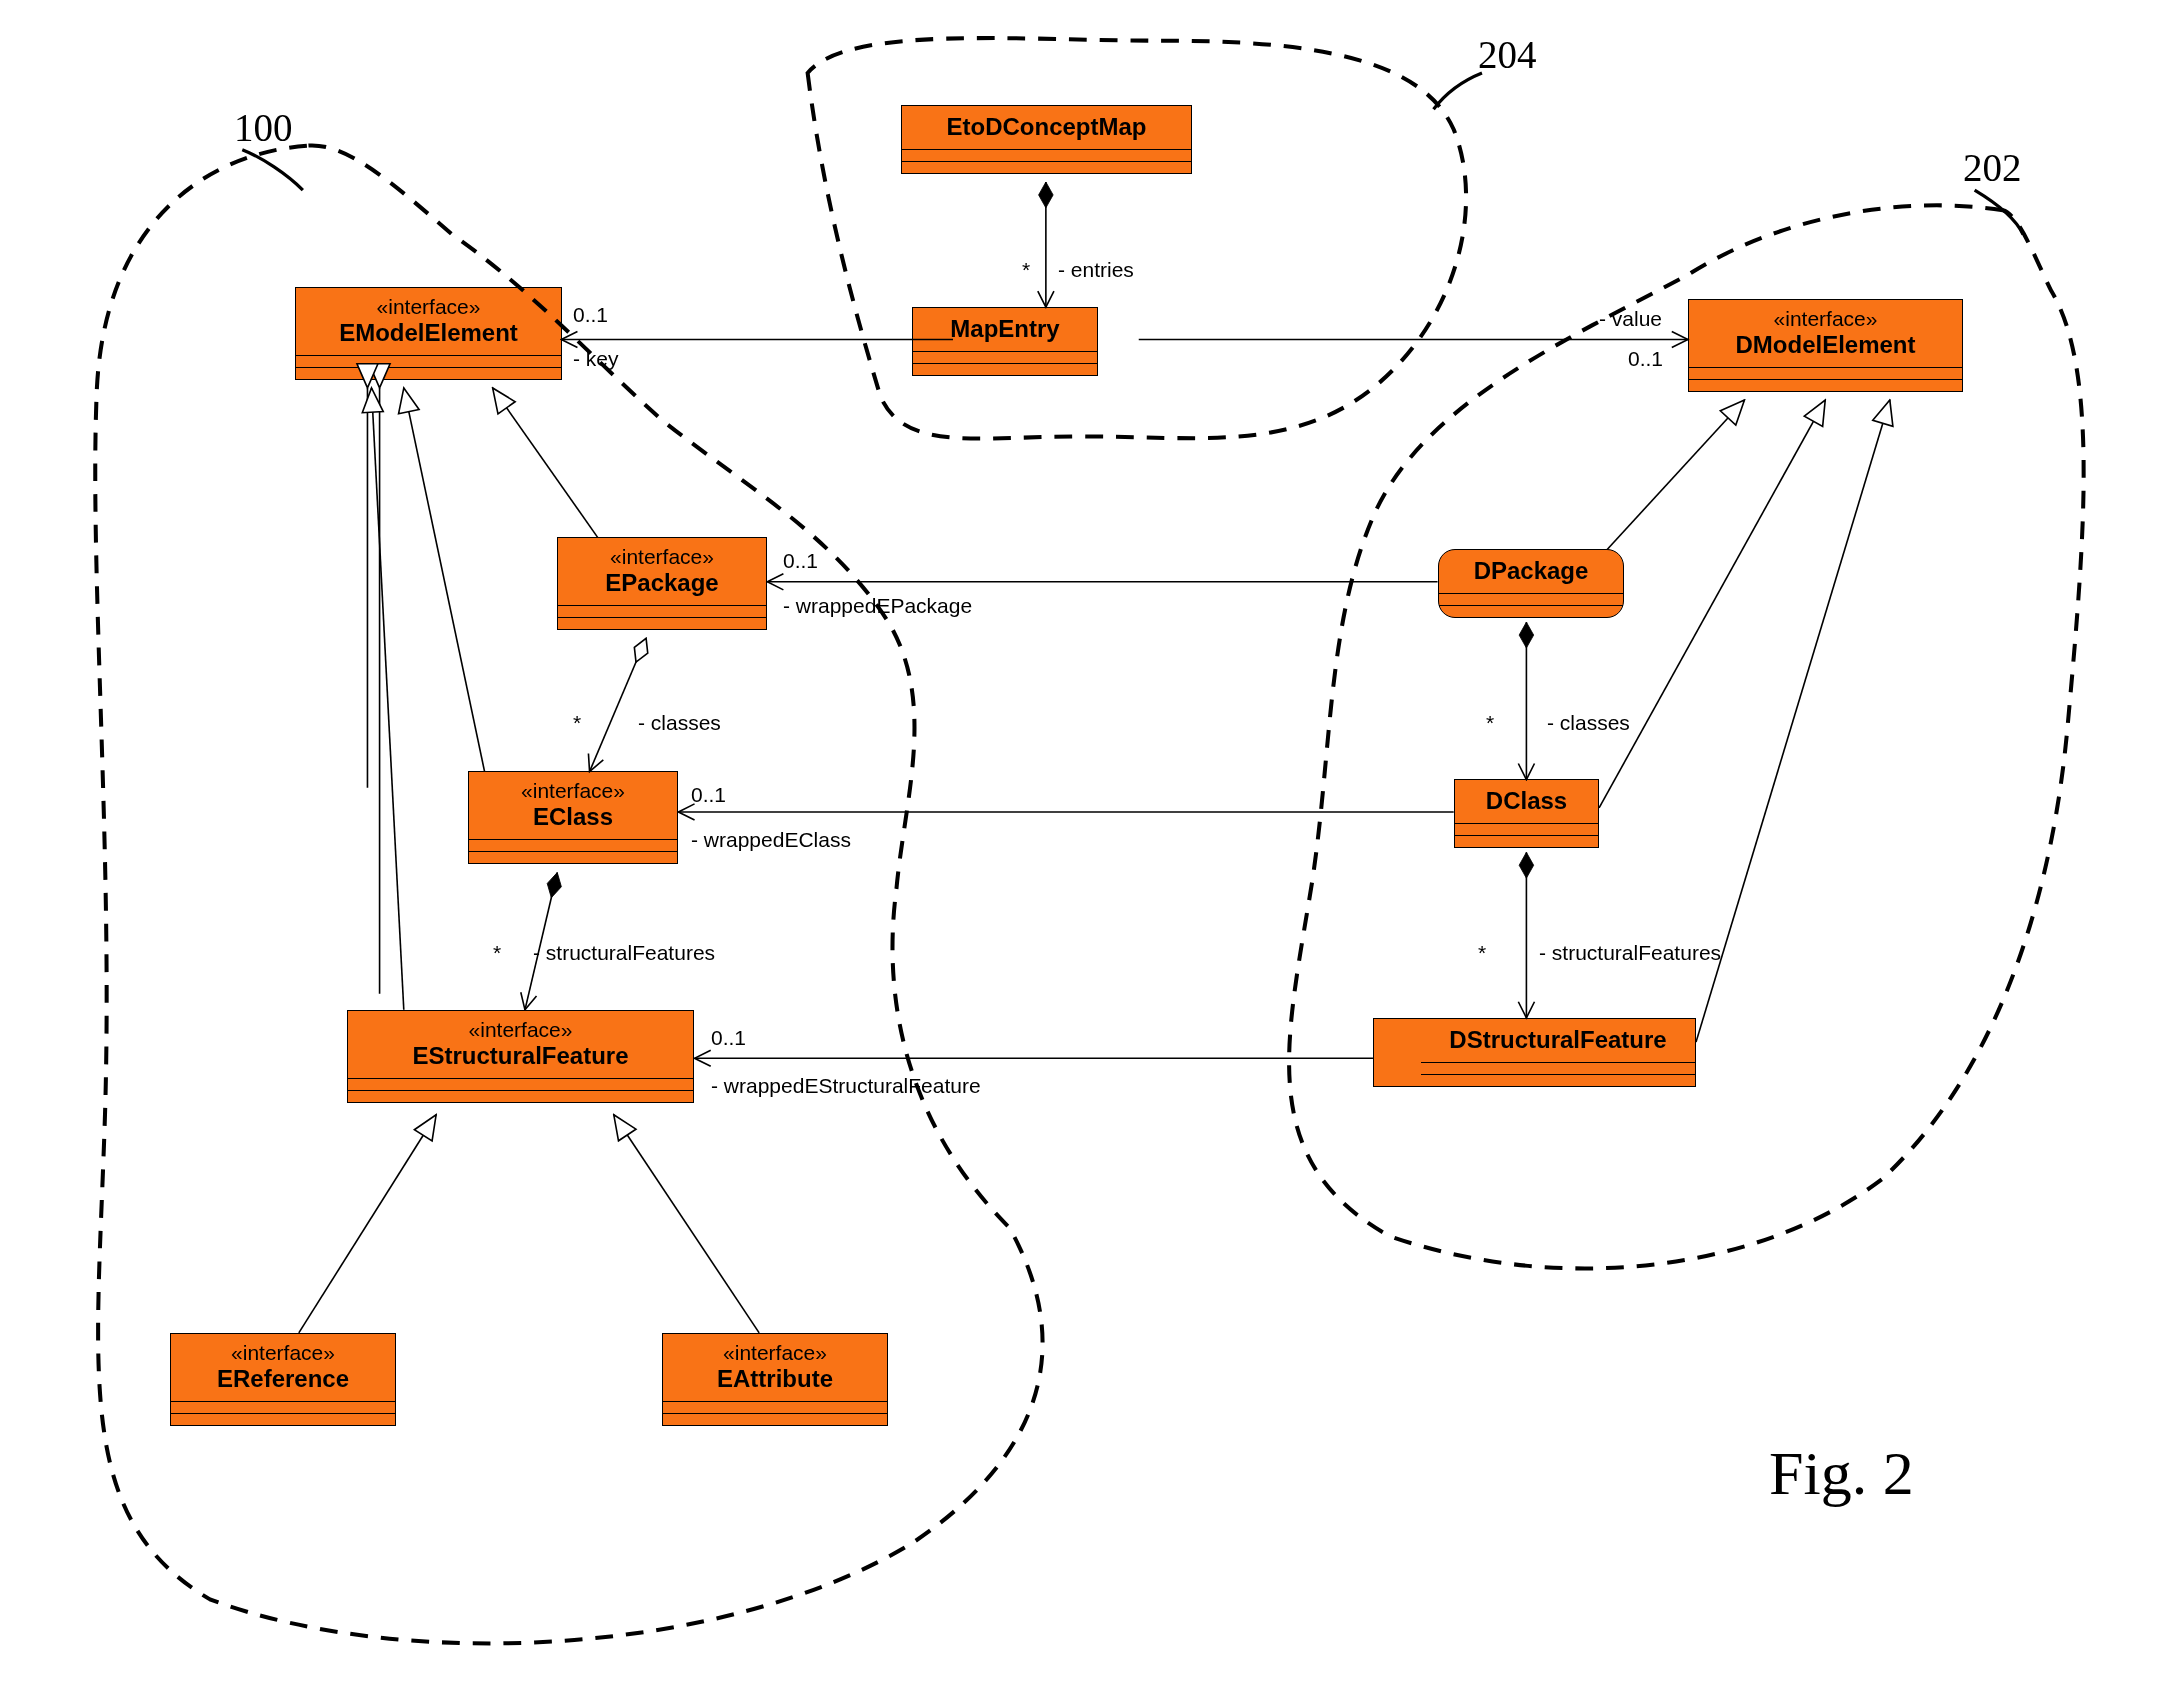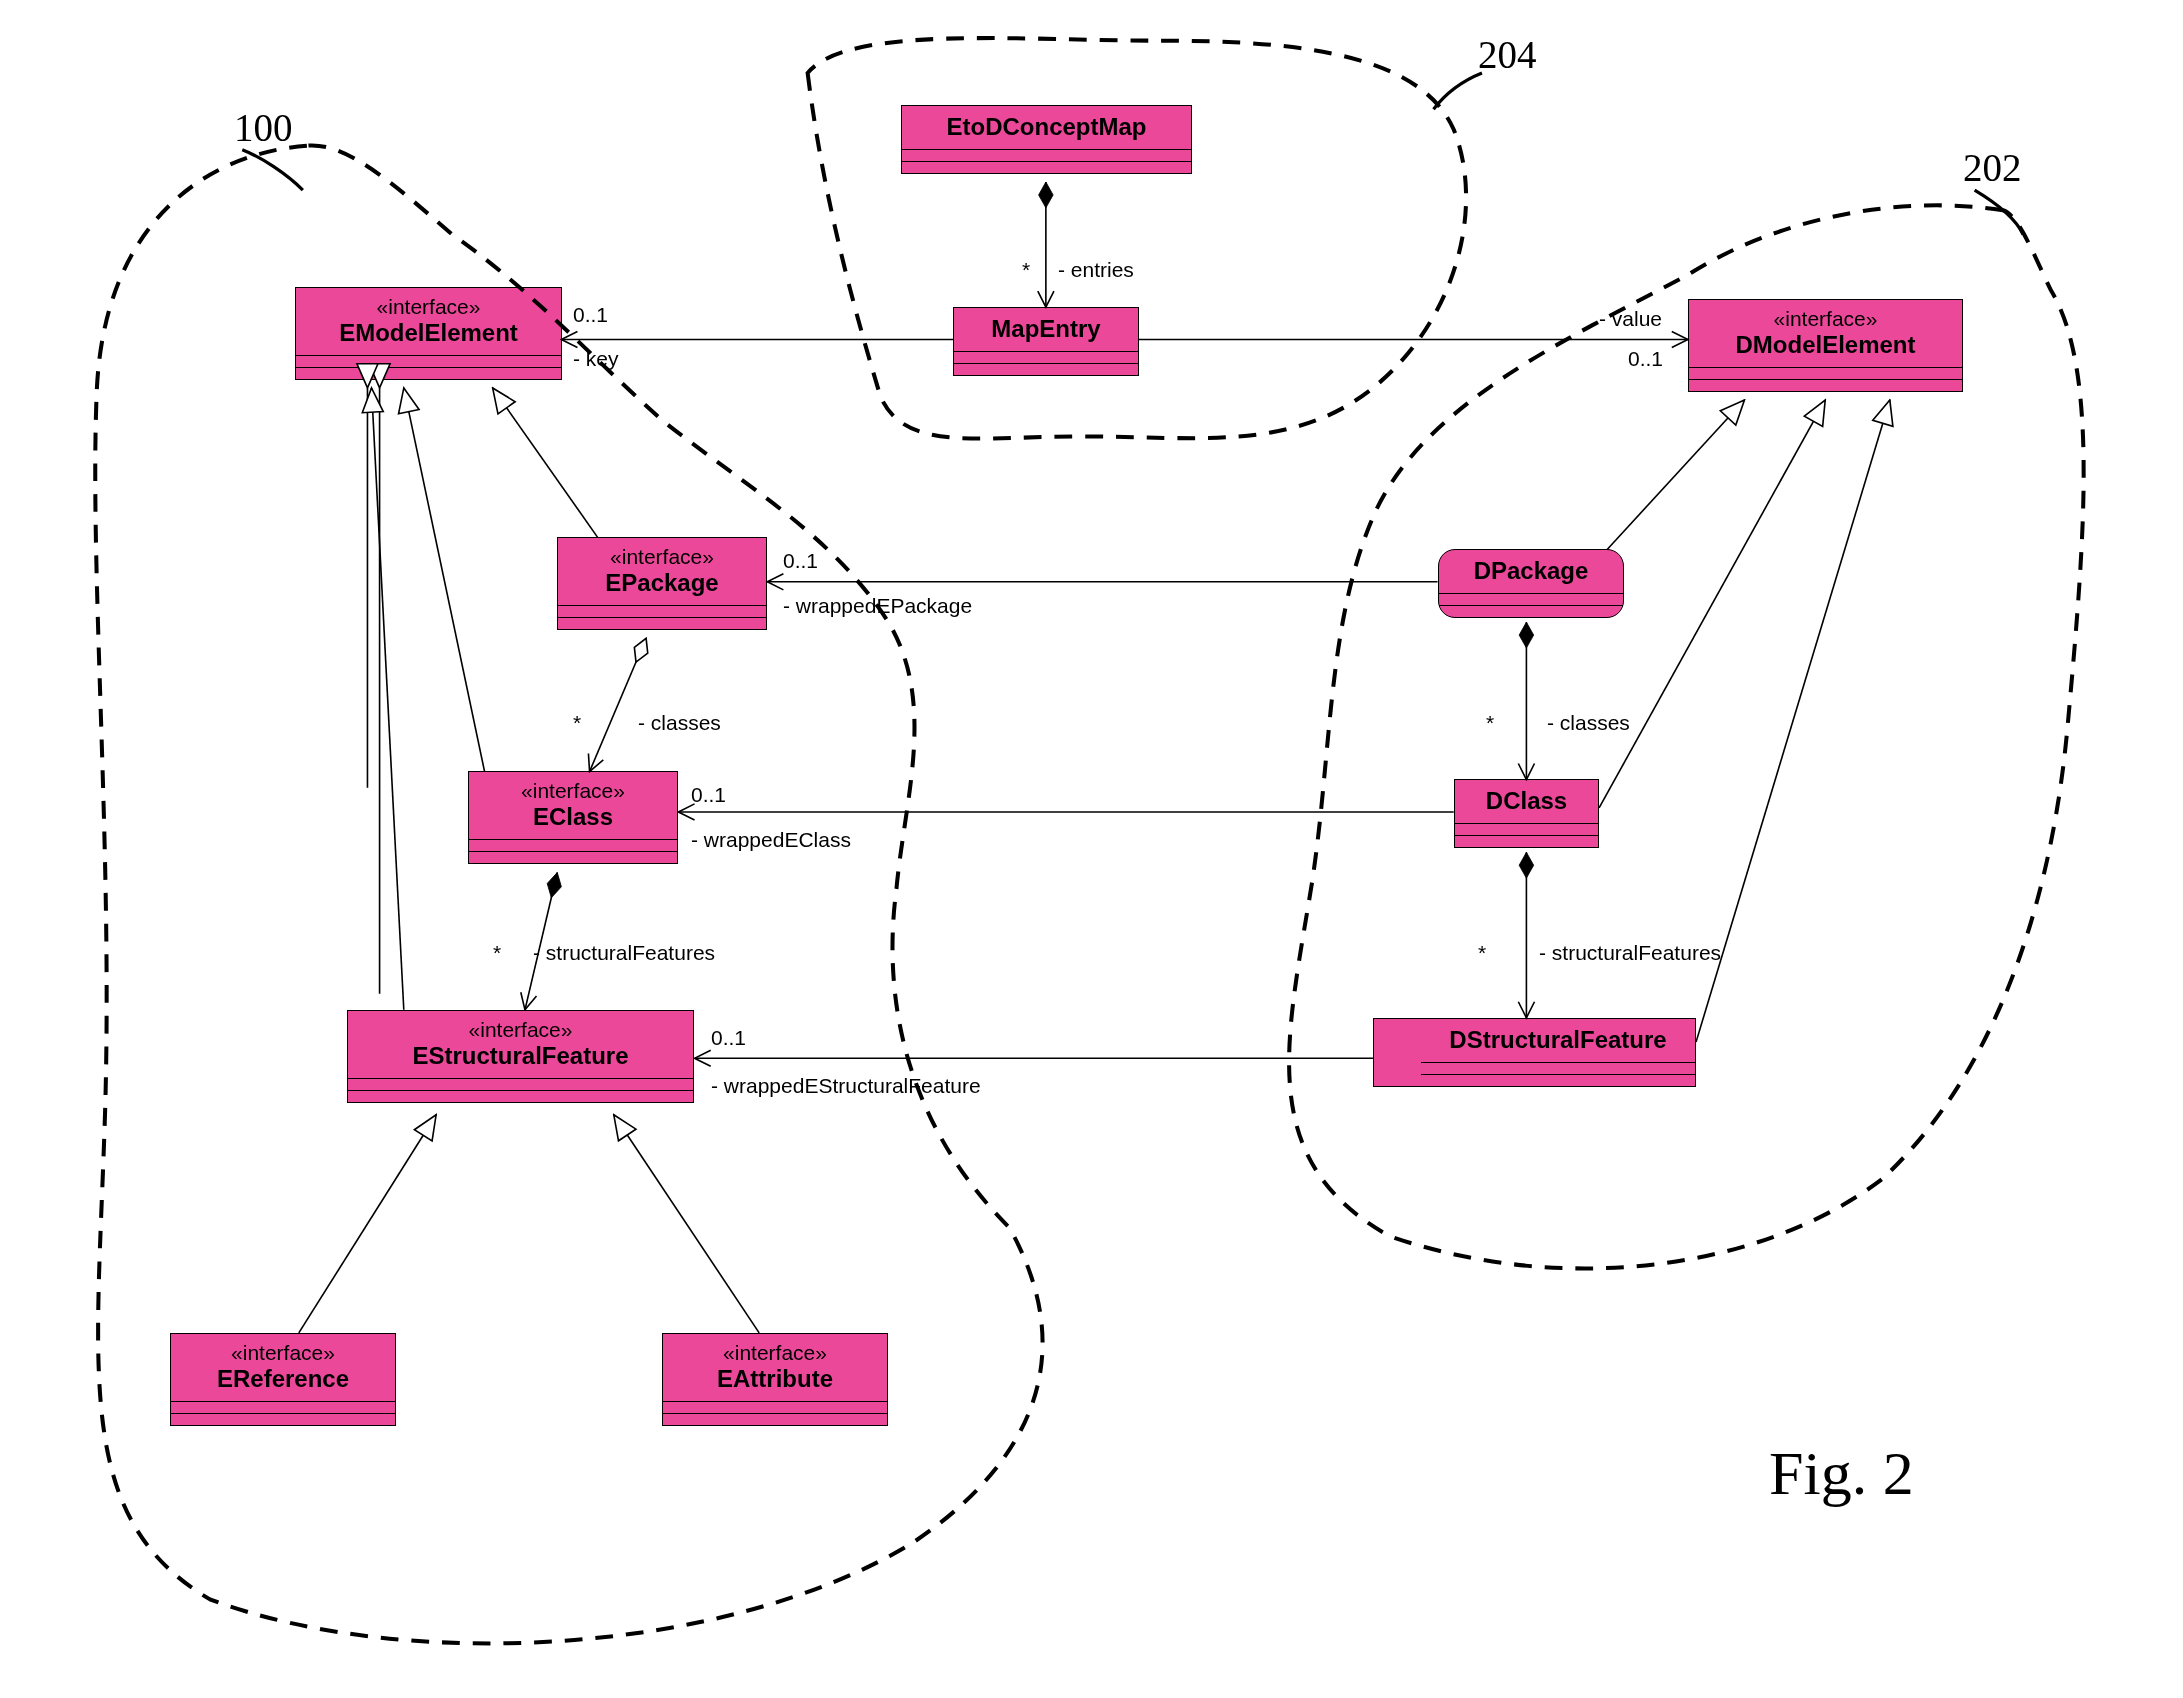--- a/index.html
+++ b/index.html
@@ -9,21 +9,21 @@
     font-family: Verdana, Geneva, sans-serif;
   }
   .canvas {
     position: relative;
     width: 2183px;
     height: 1699px;
   }
   .uml-box {
     position: absolute;
     border: 1.6px solid #000;
-    background: #ec4899;
+    background: #f97316;
     box-sizing: border-box;
   }
   .uml-header {
     text-align: center;
     padding: 6.5px 11.3px 8px;
     border-bottom: 1.6px solid #000;
   }
   .stereo {
     font-size: 21px;
   }
@@ -123,21 +123,21 @@
   </div>
 
   <div class="uml-box" style="left:901px; top:105px; width:291px;">
     <div class="uml-header">
       <div class="uml-name">EtoDConceptMap</div>
     </div>
     <div class="sec"></div>
       <div class="sec"></div>
   </div>
 
-  <div class="uml-box" style="left:953px; top:307px; width:186px;">
+  <div class="uml-box" style="left:912px; top:307px; width:186px;">
     <div class="uml-header">
       <div class="uml-name">MapEntry</div>
     </div>
     <div class="sec"></div>
       <div class="sec"></div>
   </div>
 
   <div class="uml-box" style="left:1688px; top:299px; width:275px;">
     <div class="uml-header">
       <div class="stereo">«interface»</div>

